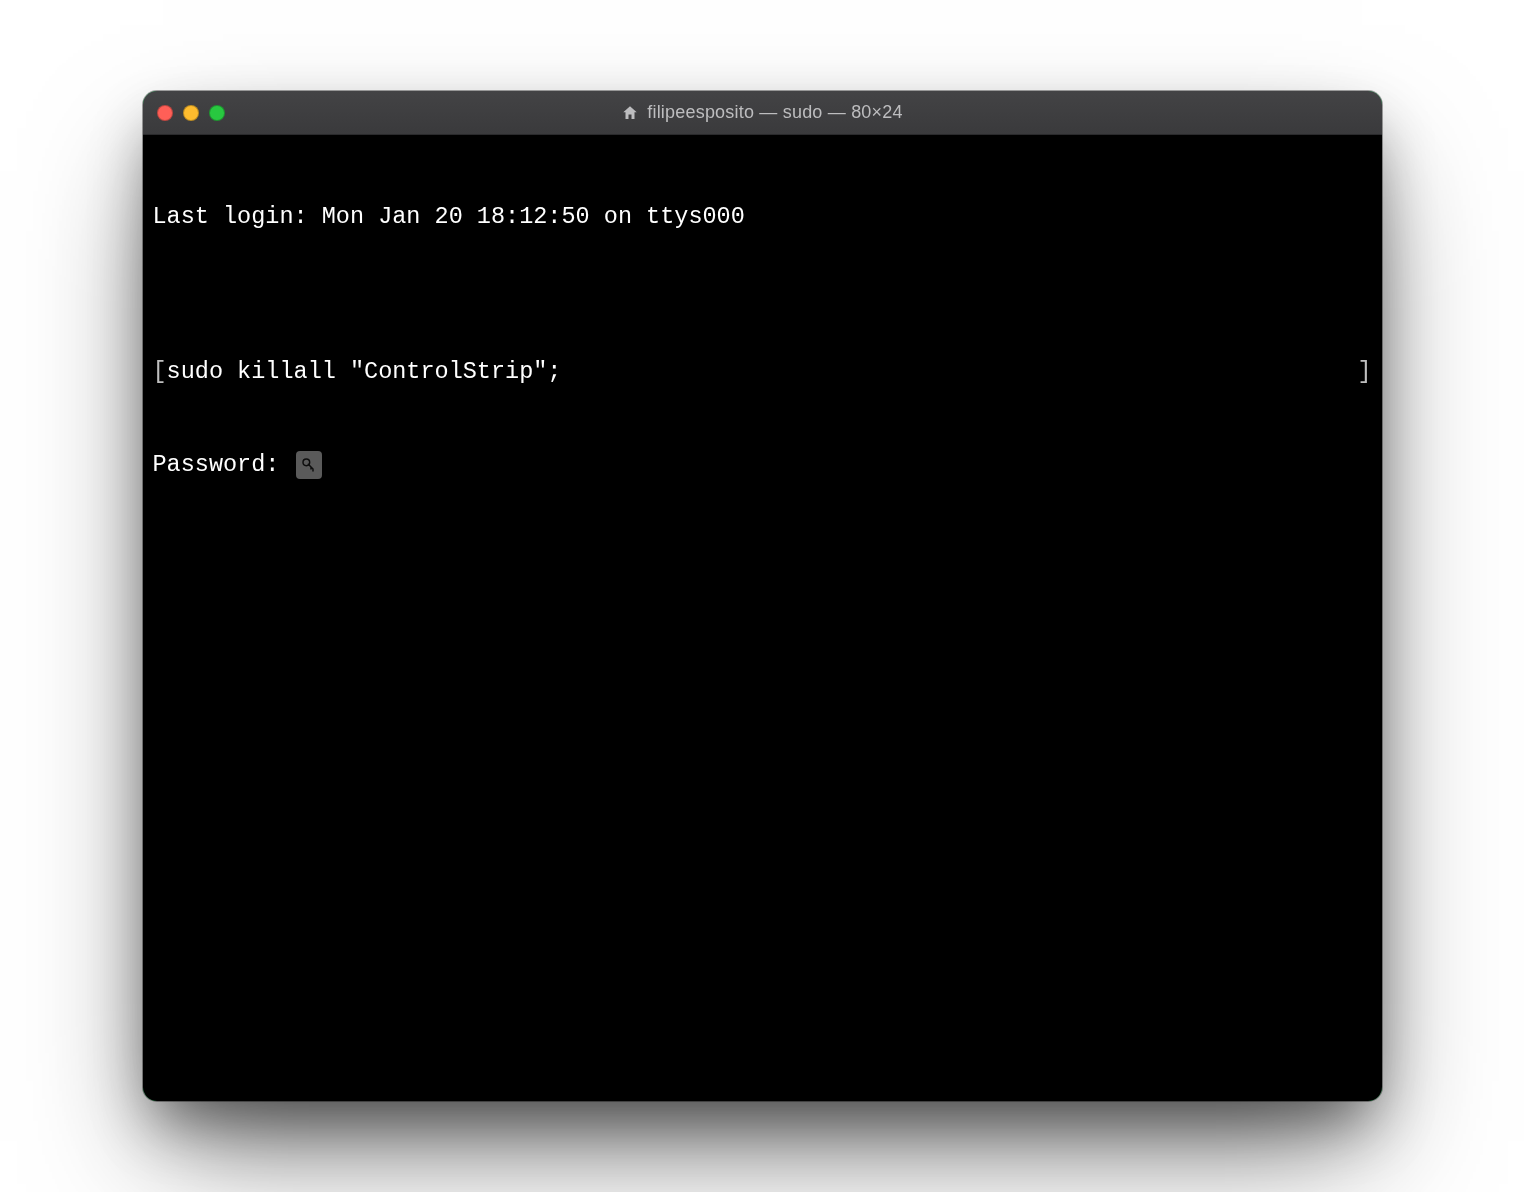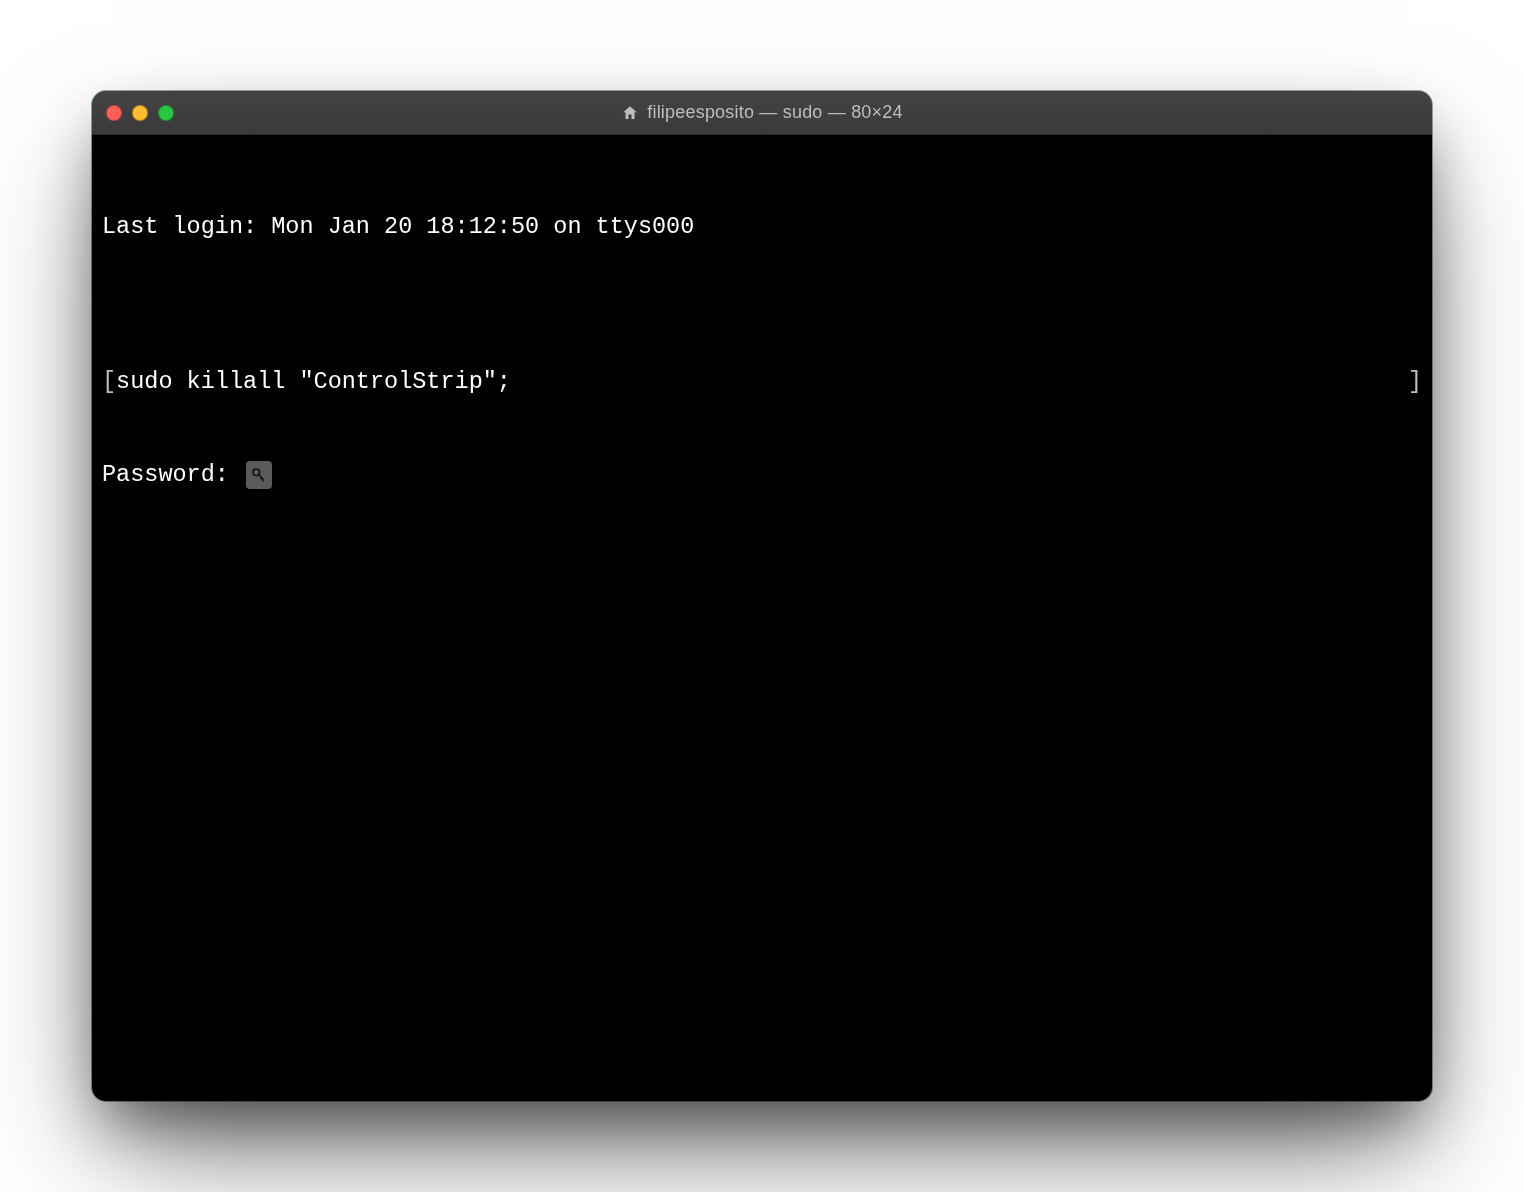--- a/index.html
+++ b/index.html
@@ -10,21 +10,21 @@
     body {
       width: 1524px;
       height: 1192px;
       background: #ffffff;
       display: flex;
       align-items: center;
       justify-content: center;
       font-family: "SF Mono", Menlo, Monaco, "Courier New", monospace;
     }
     .window {
-      width: 1340px;
+      width: 1239px;
       height: 1010px;
       background: #22c55e;
       border-radius: 14px;
       overflow: hidden;
       box-shadow: 0 60px 120px -20px rgba(0,0,0,0.55),
                   0 30px 60px -10px rgba(0,0,0,0.45),
                   0 0 0 1px rgba(0,0,0,0.35);
       display: flex;
       flex-direction: column;
       position: relative;
@@ -73,21 +73,21 @@
       width: 18px;
       height: 18px;
       color: #bdbdbf;
       display: inline-flex;
       align-items: center;
       justify-content: center;
     }
     .terminal-body {
       flex: 1;
       background: #000000;
-      padding: 14px 10px 10px 10px;
+      padding: 4px 10px 10px 10px;
       color: #ffffff;
       font-size: 23.5px;
       line-height: 1.32;
       white-space: pre;
       overflow: hidden;
       position: relative;
     }
     .terminal-line {
       white-space: pre-wrap;
       word-break: break-all;

